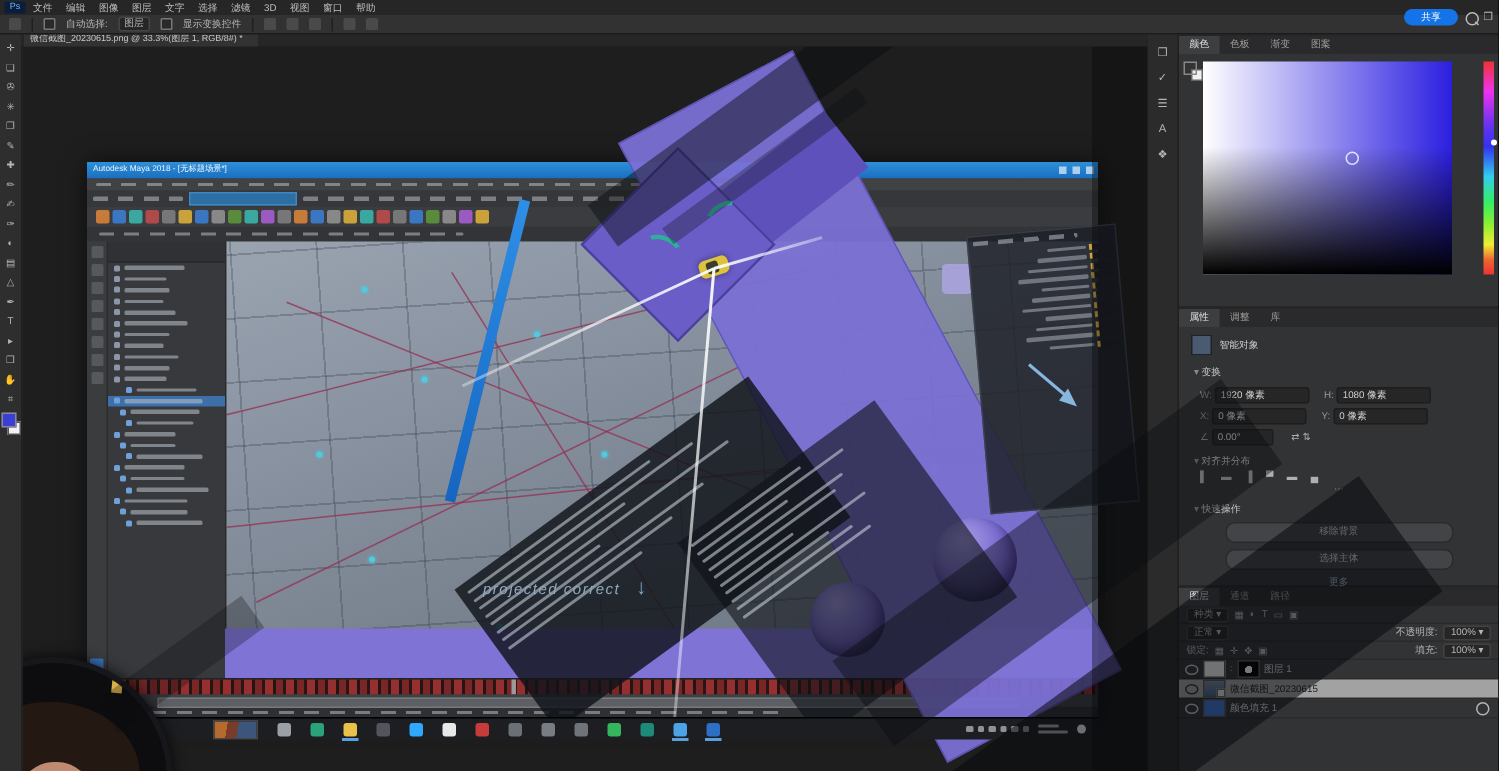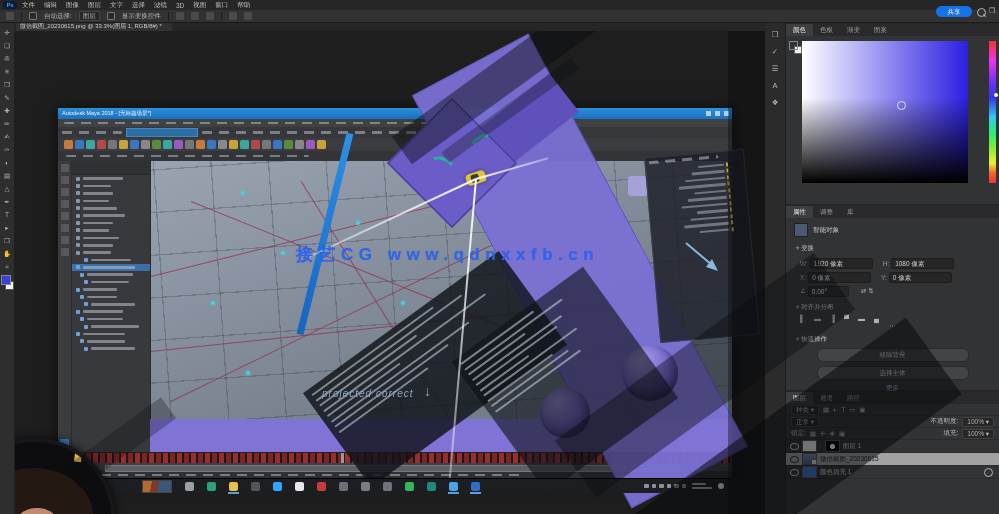--- a/index.html
+++ b/index.html
@@ -524,21 +524,20 @@
         <i></i>
       </div>
     <div id="wlines">
         <div class="wline" style="left: 462px; top: 147px; width: 185px; transform: rotate(155deg);"></div>
         <div class="wline" style="left: 462px; top: 147px; width: 310px; transform: rotate(95deg);"></div>
         <div class="wline" style="left: 462px; top: 147px; width: 75px; transform: rotate(-16deg);"></div>
       </div>
 
     <div id="vp-note">projected correct</div>
     <div id="vp-note-arrow">↓</div>
-    <div id="watermark">接艺CG  www.qdnxxfb.cn</div>
 
     <div id="taskbar">
       <div id="tb-thumb"></div>
       <div id="tb-icons" style="display:flex">
           <div class="tb-ico" style="background: rgb(154, 160, 166);"></div>
           <div class="tb-ico" style="background: rgb(42, 163, 122);"></div>
           <div class="tb-ico active" style="background: rgb(232, 194, 74);"></div>
           <div class="tb-ico" style="background: rgb(82, 86, 92);"></div>
           <div class="tb-ico" style="background: rgb(49, 168, 255);"></div>
           <div class="tb-ico" style="background: rgb(232, 232, 232);"></div>

